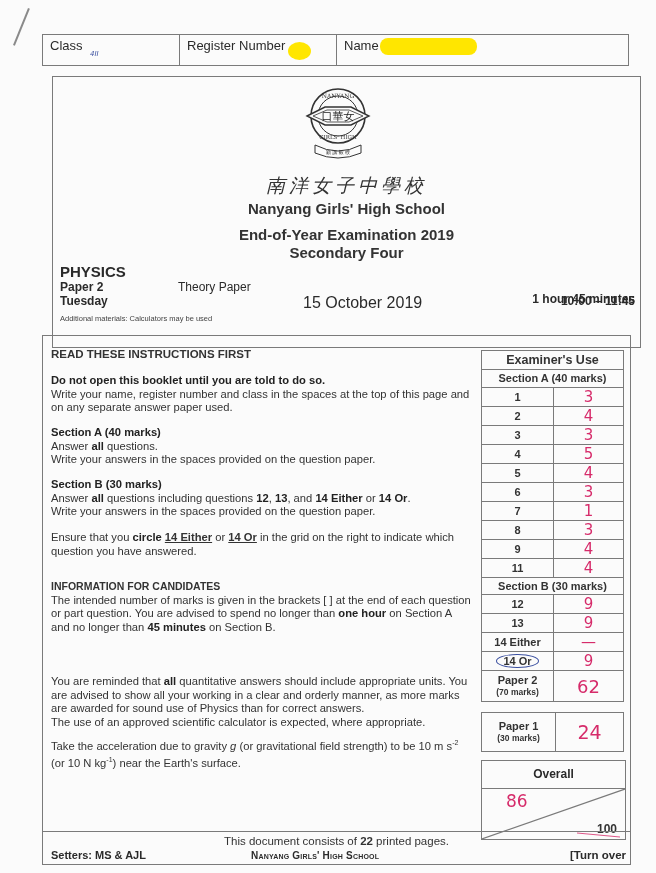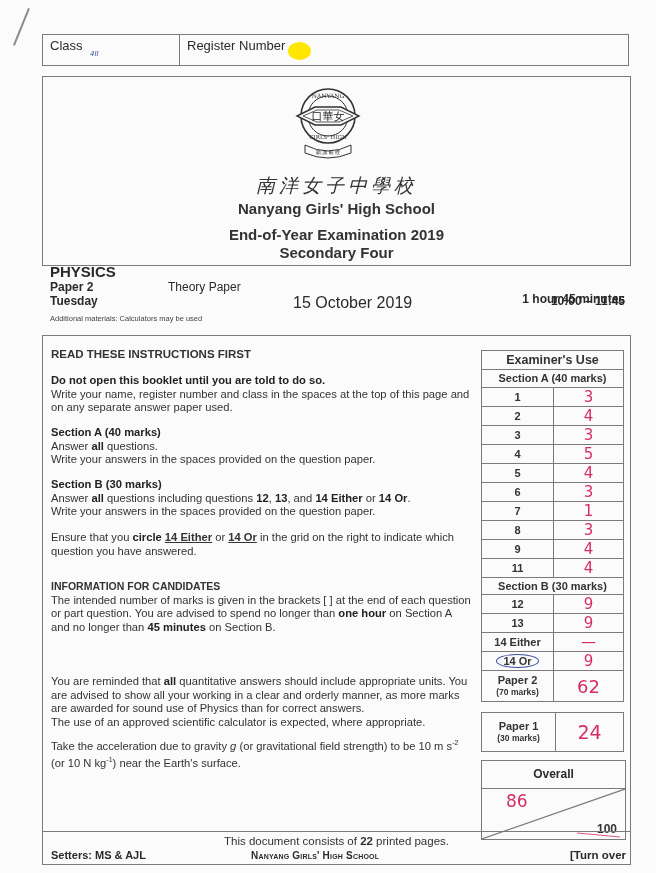--- a/index.html
+++ b/index.html
@@ -23,21 +23,21 @@
   .idcell { box-sizing: border-box; border-right: 1.2px solid #7a7a7a; padding: 3px 7px; font-size: 13px; position: relative; }
   .idcell:last-child { border-right: none; }
   .idcell.c1 { width: 137px; }
   .idcell.c2 { width: 157px; }
   .idcell.c3 { flex: 1; }
   .idcell .hand { font-family: "DejaVu Sans", sans-serif; font-style: italic; font-size: 7px; color: #3a4fa0; position: absolute; left: 47px; top: 15px; }
   .redact { position: absolute; background: #ffe600; border-radius: 8px; }
 
   
   .header {
-    left: 42px; top: 76px; width: 589px; height: 190px;
+    left: 52px; top: 76px; width: 589px; height: 272px;
     border: 1.5px solid #7a7a7a; box-sizing: border-box;
   }
   .crest { position: absolute; left: 252px; top: 8px; width: 66px; height: 76px; }
   .cn-name { position: absolute; left: 0; right: 0; top: 96px; text-align: center; font-family: "DejaVu Serif", serif; font-size: 19px; letter-spacing: 4px; color: #333; font-style: italic; }
   .school { position: absolute; left: 0; right: 0; top: 123px; text-align: center; font-weight: bold; font-size: 15px; color: #333; }
   .exam { position: absolute; left: 0; right: 0; top: 149px; text-align: center; font-weight: bold; font-size: 15px; color: #333; }
   .level { position: absolute; left: 0; right: 0; top: 167px; text-align: center; font-weight: bold; font-size: 15px; color: #333; }
   .subject { position: absolute; left: 7px; top: 186px; font-weight: bold; font-size: 15px; }
   .paper { position: absolute; left: 7px; top: 203px; font-weight: bold; font-size: 12px; }
   .day { position: absolute; left: 7px; top: 217px; font-weight: bold; font-size: 12px; }
@@ -94,20 +94,24 @@
 <div class="slash"></div>
 
 <div class="abs idbar">
   <div class="idcell c1">
     <span>Class</span>
     <span class="hand">4II</span>
   </div>
   <div class="idcell c2">
     <span>Register Number</span>
     <div class="redact" style="left:108px; top:7px; width:23px; height:18px; border-radius:50%;"></div>
+  </div>
+  <div class="idcell c3">
+    <span>Name</span>
+    <div class="redact" style="left:43px; top:3px; width:97px; height:17px;"></div>
   </div>
 </div>
 
 <div class="abs header">
   <svg class="crest" viewBox="0 0 66 76">
     <circle cx="33" cy="31" r="27" fill="none" stroke="#333" stroke-width="1.6"></circle>
     <circle cx="33" cy="31" r="20" fill="none" stroke="#333" stroke-width="1"></circle>
     <polygon points="2,31 20,22 46,22 64,31 46,40 20,40" fill="#fbfbfb" stroke="#333" stroke-width="1.4"></polygon>
     <polygon points="8,31 22,25 44,25 58,31 44,37 22,37" fill="none" stroke="#333" stroke-width="0.8"></polygon>
     <text x="33" y="35" font-size="11" text-anchor="middle" fill="#222" font-family="DejaVu Serif, serif">口華女</text>

